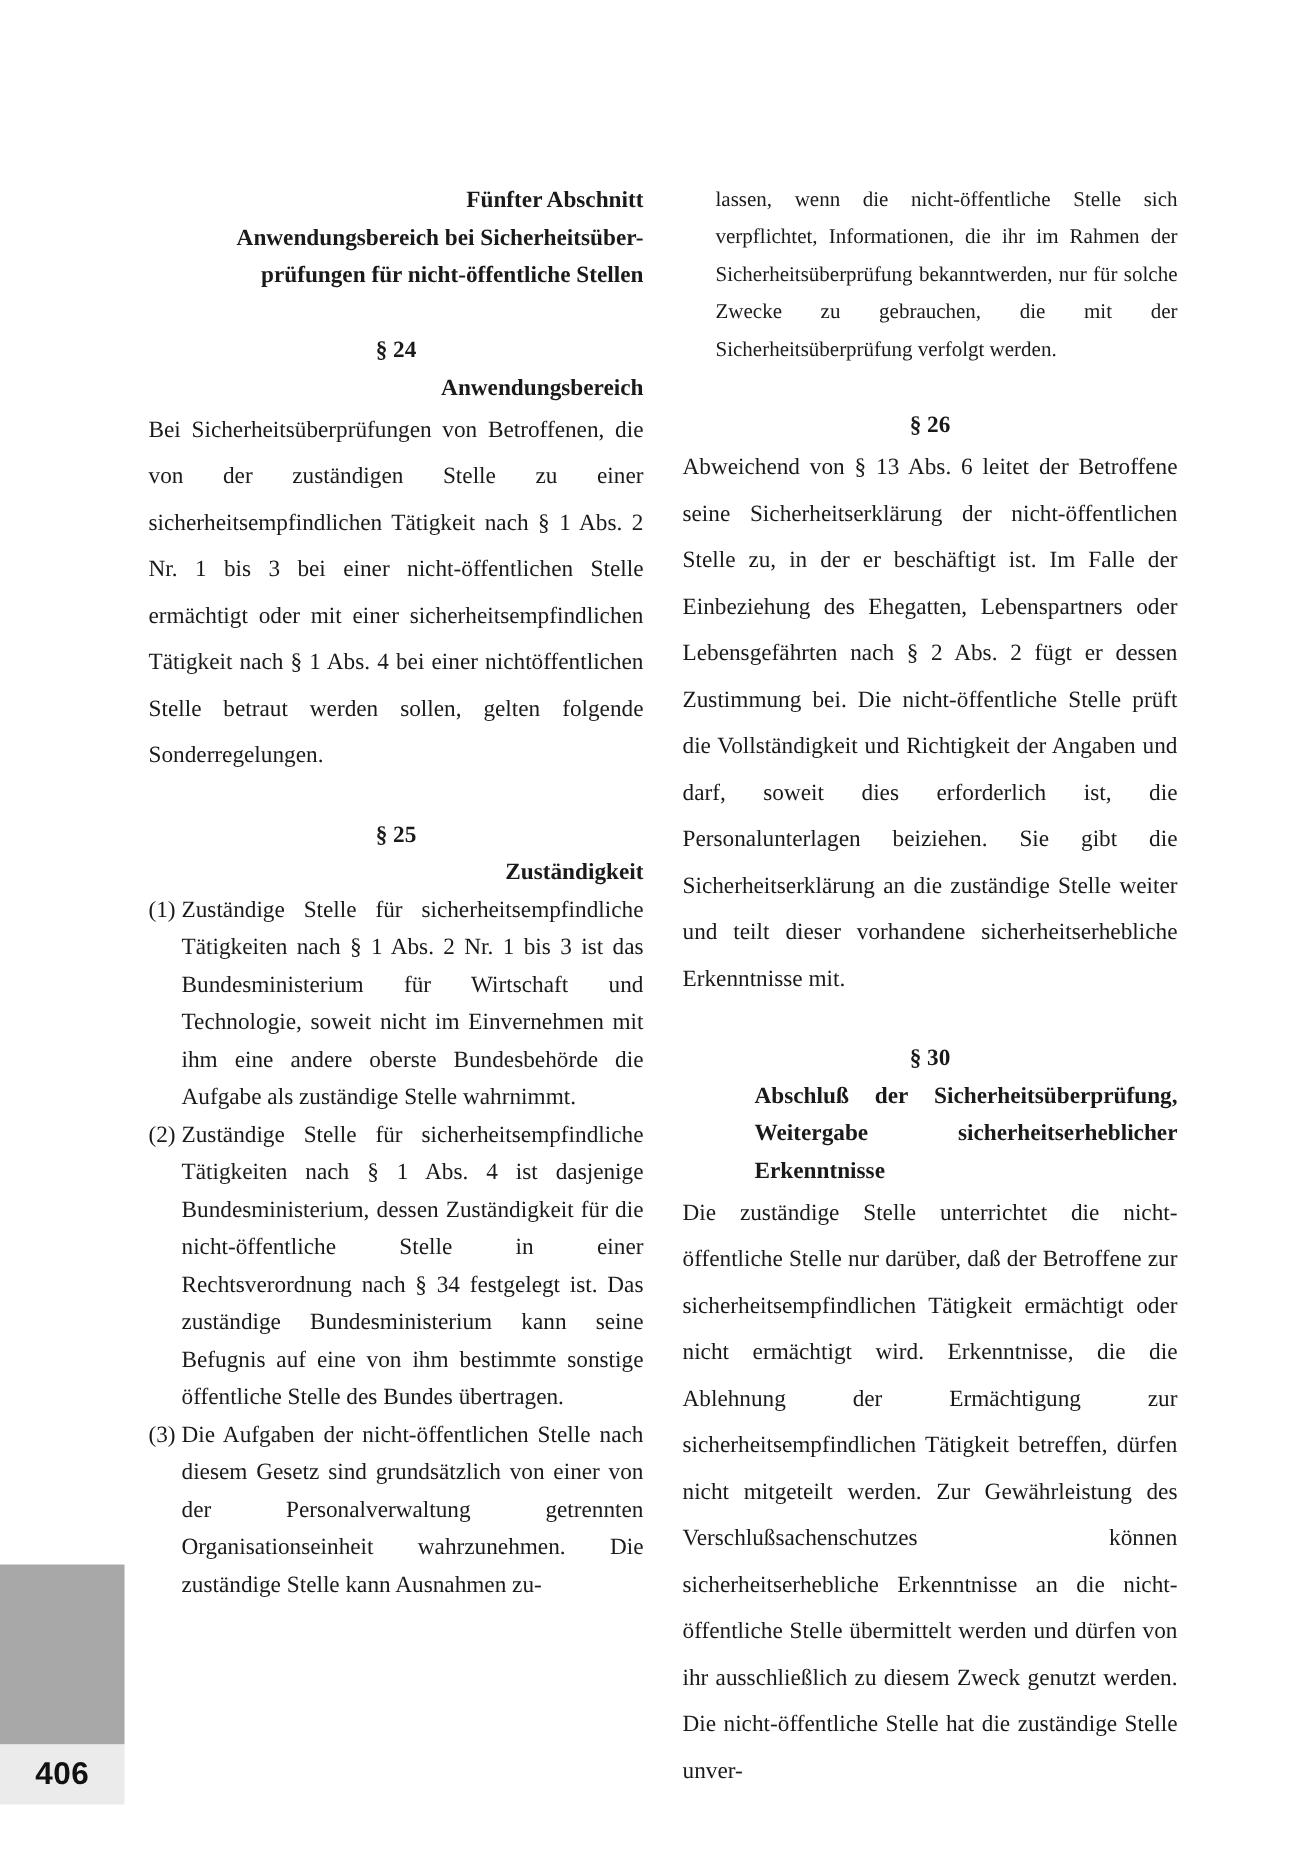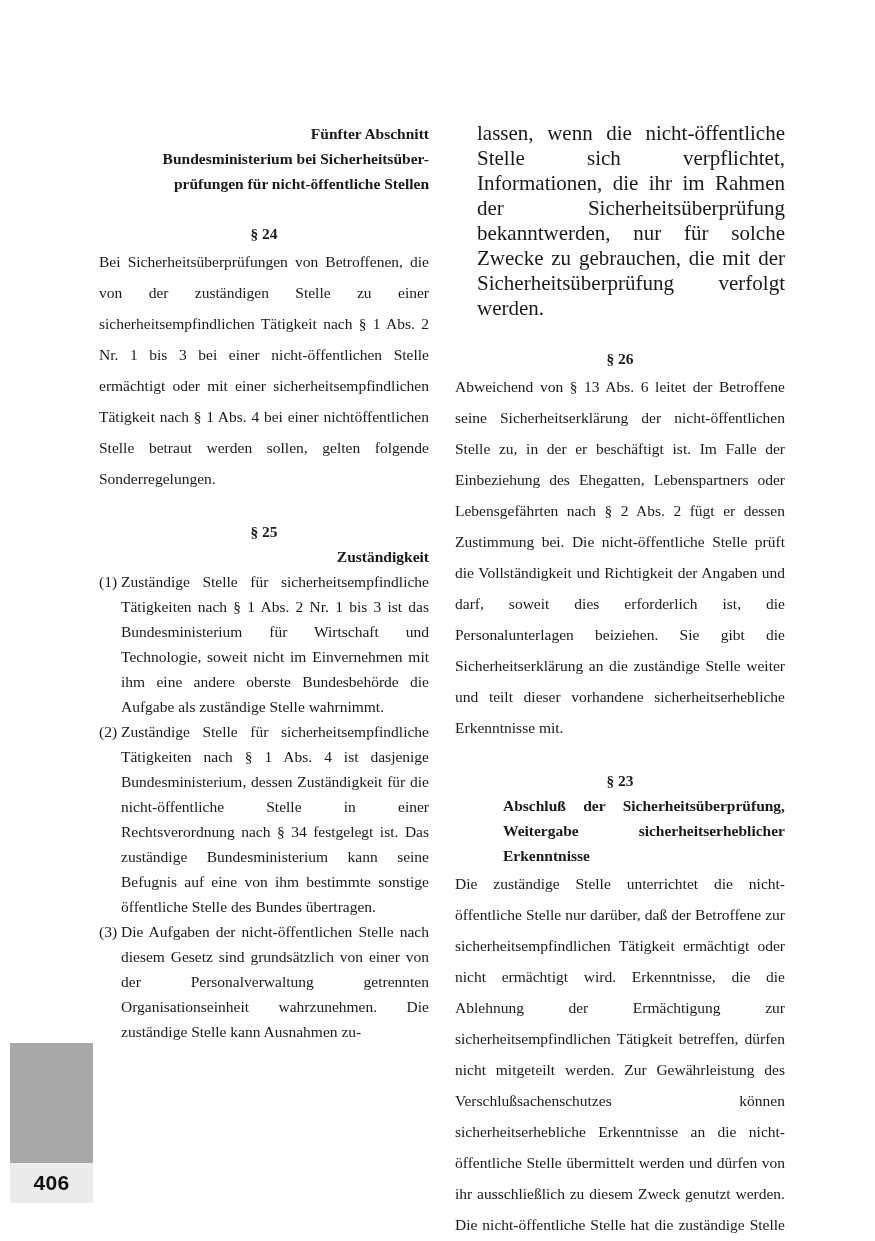--- a/index.html
+++ b/index.html
@@ -18,21 +18,21 @@
     width: 875px;
     height: 1241px;
     background: #ffffff;
     overflow: hidden;
     box-sizing: border-box;
   }
 
   
   .thumb-tab {
     position: absolute;
-    left: 10px;
+    left: 0;
     top: 1043px;
     width: 77px;
     height: 160px;
   }
   .thumb-tab-block {
     position: absolute;
     left: 0;
     top: 0;
     width: 83px;
     height: 120px;
@@ -114,21 +114,21 @@
     position: absolute;
     left: 0;
     top: 0;
     font-size: 15.5px;
     line-height: 25px;
     text-align: left;
   }
   
   .item-cont {
     padding-left: 22px;
-    font-size: 21px;
+    font-size: 14px;
     line-height: 25px;
     text-align: justify;
     text-align-last: left;
     margin: 0;
   }
   
   .tight { word-spacing: -0.6px; }
 </style>
 </head>
 <body>
@@ -138,26 +138,27 @@
   <div class="thumb-tab">
     <div class="thumb-tab-block"></div>
     <div class="thumb-tab-label">406</div>
   </div>
 
   <div class="columns">
 
     <div class="col col-left">
 
       <div class="sec-head">Fünfter Abschnitt</div>
-      <div class="sec-head">Bundesministerium bei Sicherheitsüber-</div>
+      <div class="sec-head">Anwendungsbereich bei Sicherheitsüber-</div>
       <div class="sec-head">prüfungen für nicht-öffentliche Stellen</div>
 
       <div class="spacer-block"></div>
 
       <div class="para-num">§ 24</div>
+      <div class="sec-head">Anwendungsbereich</div>
       <p class="body">Bei Sicherheitsüberprüfungen von Betroffenen, die von der zuständigen Stelle zu einer sicherheitsempfindlichen Tätigkeit nach § 1 Abs. 2 Nr. 1 bis 3 bei einer nicht-öffentlichen Stelle ermächtigt oder mit einer sicherheitsempfindlichen Tätigkeit nach § 1 Abs. 4 bei einer nichtöffentlichen Stelle betraut werden sollen, gelten folgende Sonderregelungen.</p>
 
       <div class="spacer-block"></div>
 
       <div class="para-num">§ 25</div>
       <div class="sec-head">Zuständigkeit</div>
 
       <div class="item">
         <span class="item-marker">(1)</span>
         <span>Zuständige Stelle für sicherheitsempfindliche Tätigkeiten nach § 1 Abs. 2 Nr. 1 bis 3 ist das Bundesministerium für Wirtschaft und Technologie, soweit nicht im Einvernehmen mit ihm eine andere oberste Bundesbehörde die Aufgabe als zuständige Stelle wahrnimmt.</span>
@@ -179,20 +180,20 @@
 
       <p class="item-cont">lassen, wenn die nicht-öffentliche Stelle sich verpflichtet, Informationen, die ihr im Rahmen der Sicherheitsüberprüfung bekanntwerden, nur für solche Zwecke zu gebrauchen, die mit der Sicherheitsüberprüfung verfolgt werden.</p>
 
       <div class="spacer-block"></div>
 
       <div class="para-num">§ 26</div>
       <p class="body">Abweichend von § 13 Abs. 6 leitet der Betroffene seine Sicherheitserklärung der nicht-öffentlichen Stelle zu, in der er beschäftigt ist. Im Falle der Einbeziehung des Ehegatten, Lebenspartners oder Lebensgefährten nach § 2 Abs. 2 fügt er dessen Zustimmung bei. Die nicht-öffentliche Stelle prüft die Vollständigkeit und Richtigkeit der Angaben und darf, soweit dies erforderlich ist, die Personalunterlagen beiziehen. Sie gibt die Sicherheitserklärung an die zuständige Stelle weiter und teilt dieser vorhandene sicherheitserhebliche Erkenntnisse mit.</p>
 
       <div class="spacer-block"></div>
 
-      <div class="para-num">§ 23</div>
+      <div class="para-num">§ 30</div>
       <div class="sec-head justify">Abschluß der Sicherheitsüberprüfung, Weitergabe sicherheitserheblicher Erkenntnisse</div>
       <p class="body tight">Die zuständige Stelle unterrichtet die nicht-öffentliche Stelle nur darüber, daß der Betroffene zur sicherheitsempfindlichen Tätigkeit ermächtigt oder nicht ermächtigt wird. Erkenntnisse, die die Ablehnung der Ermächtigung zur sicherheitsempfindlichen Tätigkeit betreffen, dürfen nicht mitgeteilt werden. Zur Gewährleistung des Verschlußsachenschutzes können sicherheitserhebliche Erkenntnisse an die nicht-öffentliche Stelle übermittelt werden und dürfen von ihr ausschließlich zu diesem Zweck genutzt werden. Die nicht-öffentliche Stelle hat die zuständige Stelle unver-</p>
 
     </div>
 
   </div>
 </div>
 
 </body></html>

